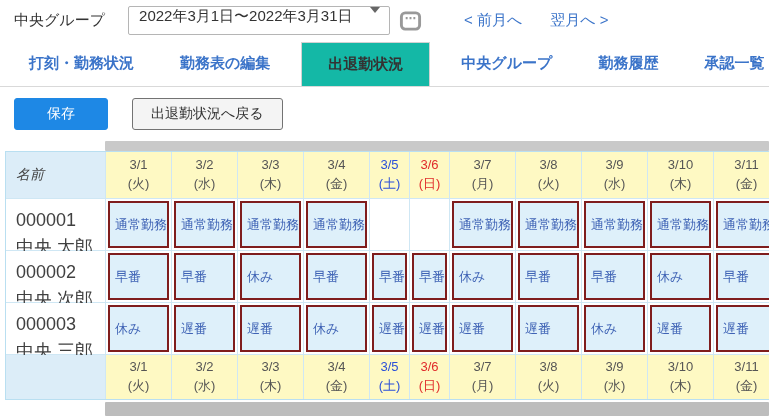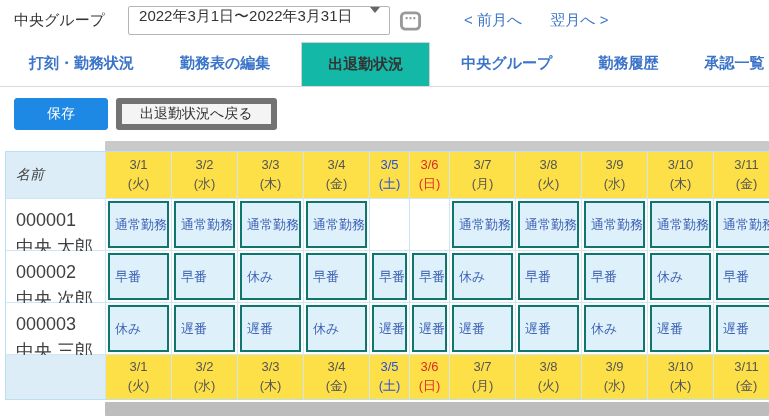--- a/index.html
+++ b/index.html
@@ -33,53 +33,53 @@
     font-size:15px; color:#3b74c9; padding:0 15px; margin:0 8px;
     height:45px; display:flex; align-items:center; cursor:pointer; flex:none;font-weight:bold;
   }
   .tab.active {
     color:#333; background:#14b8a6;
     border:1px solid #d2d2d2; border-bottom:1px solid #fff;
     margin-bottom:-1px; padding:0 26px;
   }
 
   
-  .toolbar { display:flex; gap:8px; padding:11px 0 0 14px; height:50px; }
+  .toolbar { display:flex; gap:24px; padding:11px 0 0 14px; height:50px; }
   .btn { font-family:inherit; font-size:14px; height:32px; border-radius:3px; cursor:pointer; }
   .btn-save { background:#1e88e5; border:1px solid #1e88e5; color:#fff; width:94px; }
-  .btn-back { background:#f4f4f4; border:6px solid #737373; color:#333; padding:0 18px; }
+  .btn-back { background:#f4f4f4; border:1px solid #737373; color:#333; padding:0 18px; }
 
   
   .table-wrap { margin:4px 0 0 5px; width:764px; }
   .scroll-row { display:flex; }
   .scroll-spacer { width:100px; flex:none; }
   .scroll-track-top { flex:1; height:10px; background:#c9c9c9; border-radius:1px; cursor:pointer; }
   .scroll-track-bottom { flex:1; height:14px; background:#bdbdbd; border-radius:1px; cursor:pointer; }
 
   .grid {
     display:grid; grid-template-columns:100px repeat(11, 1fr);
     width:764px; border:1px solid #b9dff1; margin-bottom:2px;
   }
   .cell { border-right:1px solid #cfe7f4; border-bottom:1px solid #cfe7f4; }
   .cell.last-col { border-right:none; }
   .cell.last-row { border-bottom:none; }
 
   .name-hdr { background:#dcedf8; color:#444; font-size:14px; display:flex; align-items:center; padding-left:10px; height:47px;font-style:italic; }
   .date-cell {
-    background:#fde047; height:47px; display:flex; flex-direction:column;
+    background:#fef9c3; height:47px; display:flex; flex-direction:column;
     align-items:center; justify-content:center; font-size:13px; color:#555; line-height:1.45;
   }
   .date-cell.sat { color:#2b50d8;text-align:center; }
   .date-cell.sun { color:#e02b2b; }
   .date-cell.footer { height:44px; }
 
   .name-cell { background:#fff; font-size:18px; color:#404040; padding:8px 6px 12px 10px; line-height:1.5; height:52px; }
   .shift-cell { background:#fff; height:52px; padding:2px; cursor:pointer; }
   .chip {
-    height:100%; border:2px solid #0f766e; background:#def0fa;
+    height:100%; border:2px solid #7f1d1d; background:#def0fa;
     color:#3f63b5; font-size:13px; display:flex; align-items:center; padding-left:5px;
     overflow:hidden; white-space:nowrap;
   }
   .name-footer { background:#dcedf8; height:44px; }
 </style>
 </head>
 <body>
 
 <div class="topbar">
   <span class="group-name">中央グループ</span>

